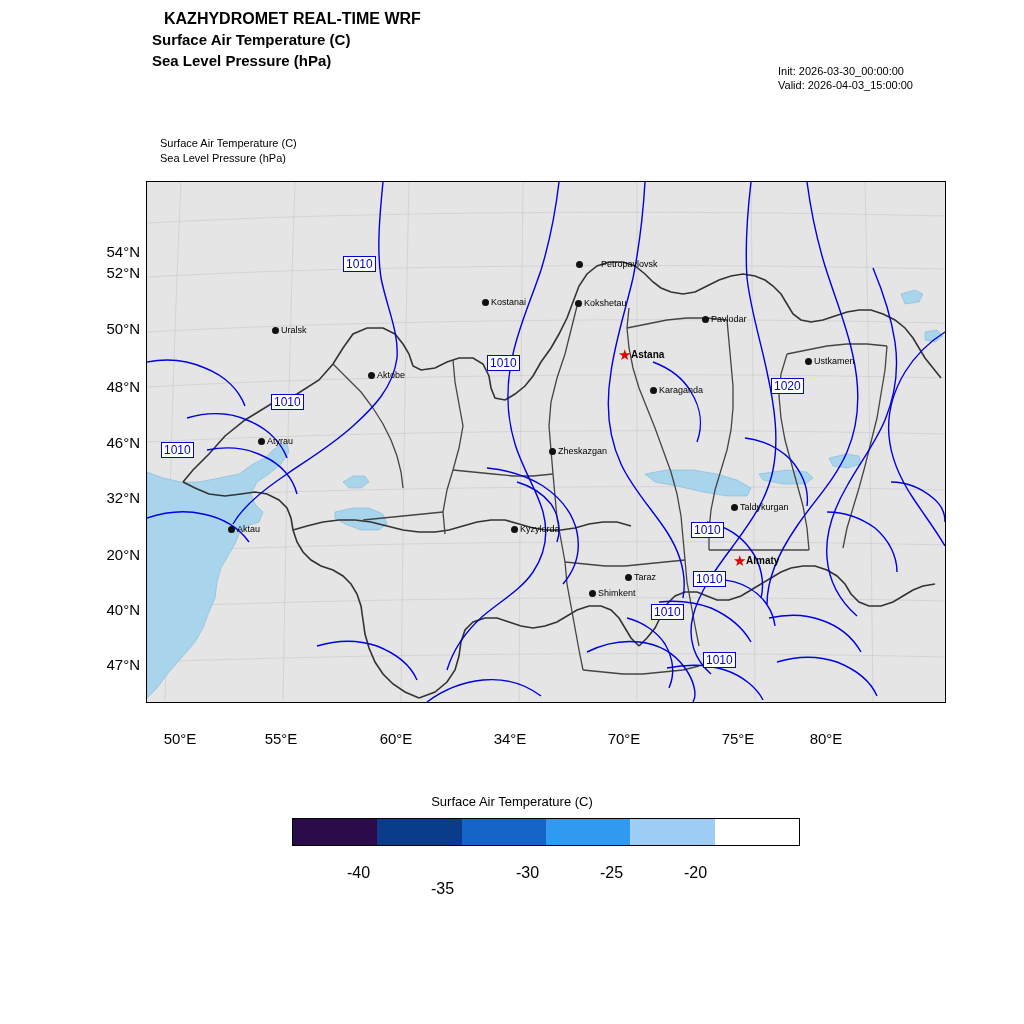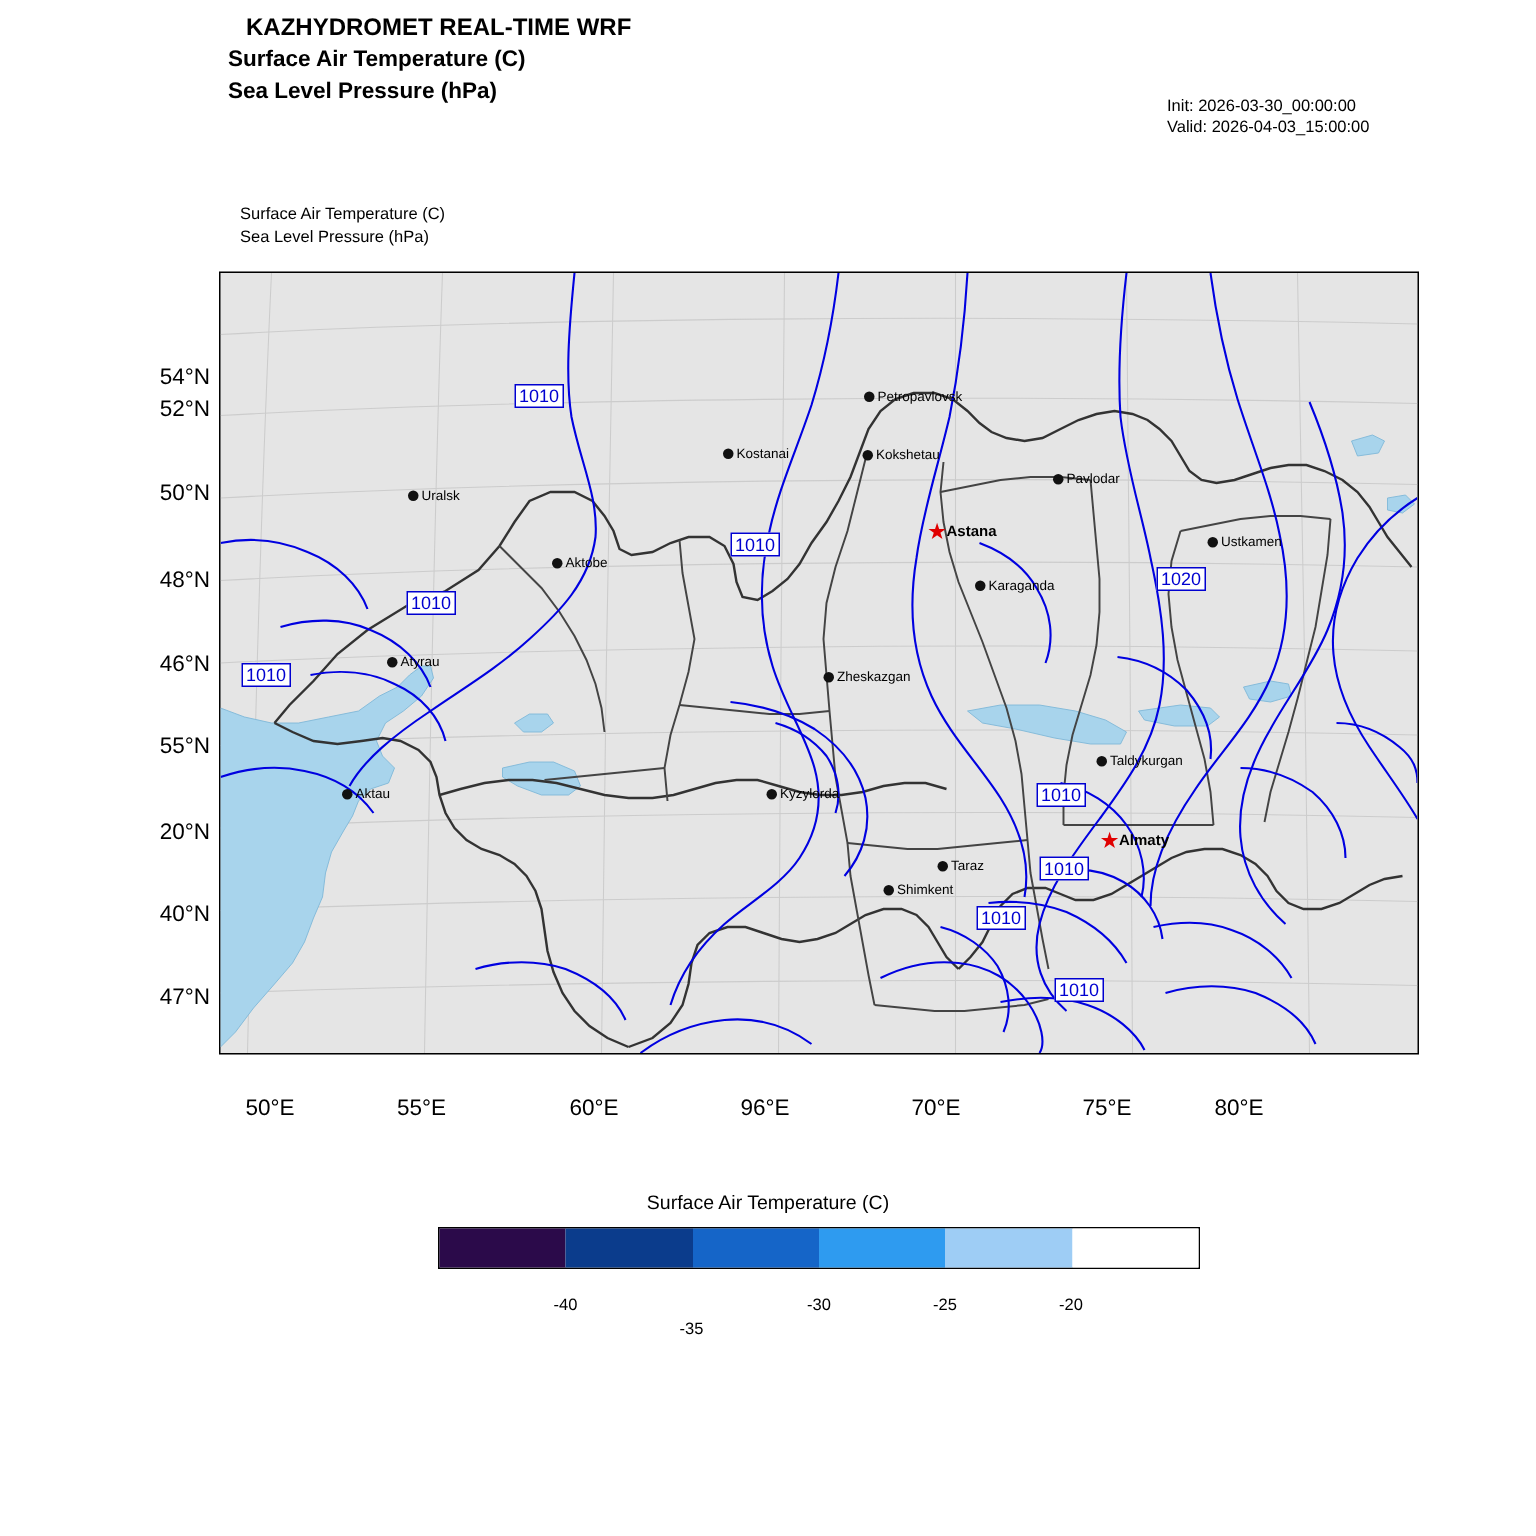--- a/index.html
+++ b/index.html
@@ -45,21 +45,21 @@
     font-size:12px;color:#0000d0;background:#fff;
     border:1px solid #0000d0;padding:0 2px;white-space:nowrap;
     font-family:"Liberation Sans", sans-serif;
   }
 
   
   #cbar-title{left:0;top:794px;width:1024px;text-align:center;font-size:13px;}
   #cbar{left:292px;top:818px;width:508px;height:28px;border:1px solid #000;box-sizing:border-box;display:flex;}
   #cbar div{flex:1 1 0;height:100%;}
   #cbar-ticks{left:292px;top:864px;width:508px;height:16px;}
-  .ctick{position:absolute;font-size:11px;text-align:center;width:60px;}
+  .ctick{position:absolute;font-size:16px;width:60px;}
 </style>
 </head>
 <body>
 
 <div class="abs" id="title-block">
   <div class="t">KAZHYDROMET REAL-TIME WRF</div>
   <div class="s">Surface Air Temperature  (C)</div>
   <div class="s">Sea Level Pressure  (hPa)</div>
 </div>
 
@@ -71,29 +71,29 @@
 <div class="abs" id="panel-caption">
   <div>Surface Air Temperature   (C)</div>
   <div>Sea Level Pressure   (hPa)</div>
 </div>
 
 <div class="abs ylab" style="left:70px;top:211px;margin-top:32px;">54°N</div>
 <div class="abs ylab" style="left:70px;top:264px;">52°N</div>
 <div class="abs ylab" style="left:70px;top:320px;">50°N</div>
 <div class="abs ylab" style="left:70px;top:378px;">48°N</div>
 <div class="abs ylab" style="left:70px;top:434px;">46°N</div>
-<div class="abs ylab" style="left:70px;top:489px;">55°N</div>
+<div class="abs ylab" style="left:70px;top:489px;">32°N</div>
 <div class="abs ylab" style="left:70px;top:546px;">20°N</div>
 <div class="abs ylab" style="left:70px;top:601px;">40°N</div>
 <div class="abs ylab" style="left:70px;top:656px;">47°N</div>
 
 <div class="abs xlab" style="left:140px;top:730px;">50°E</div>
 <div class="abs xlab" style="left:241px;top:730px;">55°E</div>
 <div class="abs xlab" style="left:356px;top:730px;">60°E</div>
-<div class="abs xlab" style="left:470px;top:730px;">96°E</div>
+<div class="abs xlab" style="left:470px;top:730px;">34°E</div>
 <div class="abs xlab" style="left:584px;top:730px;">70°E</div>
 <div class="abs xlab" style="left:698px;top:730px;">75°E</div>
 <div class="abs xlab" style="left:786px;top:730px;">80°E</div>
 
 <div class="abs" id="map-frame">
   <div id="map-inner">
 
     <svg width="798" height="520">
 
       <g stroke="#cccccc" stroke-width="0.7" fill="none">
@@ -224,21 +224,21 @@
     <div class="abs clabel" style="left:124px;top:212px;">1010</div>
     <div class="abs clabel" style="left:14px;top:260px;">1010</div>
     <div class="abs clabel" style="left:624px;top:196px;">1020</div>
     <div class="abs clabel" style="left:544px;top:340px;">1010</div>
     <div class="abs clabel" style="left:546px;top:389px;">1010</div>
     <div class="abs clabel" style="left:504px;top:422px;">1010</div>
     <div class="abs clabel" style="left:556px;top:470px;">1010</div>
 
     <div class="abs" style="left:429px;top:79px;">
       <div class="city-dot abs" style="left:0;top:0;"></div>
-      <div class="city-name abs" style="left:9px;top:-2px;">Petropavlovsk</div>
+      <div class="city-name abs" style="left:25px;top:-2px;">Petropavlovsk</div>
     </div>
     <div class="abs" style="left:335px;top:117px;">
       <div class="city-dot abs" style="left:0;top:0;"></div>
       <div class="city-name abs" style="left:9px;top:-2px;">Kostanai</div>
     </div>
     <div class="abs" style="left:428px;top:118px;">
       <div class="city-dot abs" style="left:0;top:0;"></div>
       <div class="city-name abs" style="left:9px;top:-2px;">Kokshetau</div>
     </div>
     <div class="abs" style="left:555px;top:134px;">

